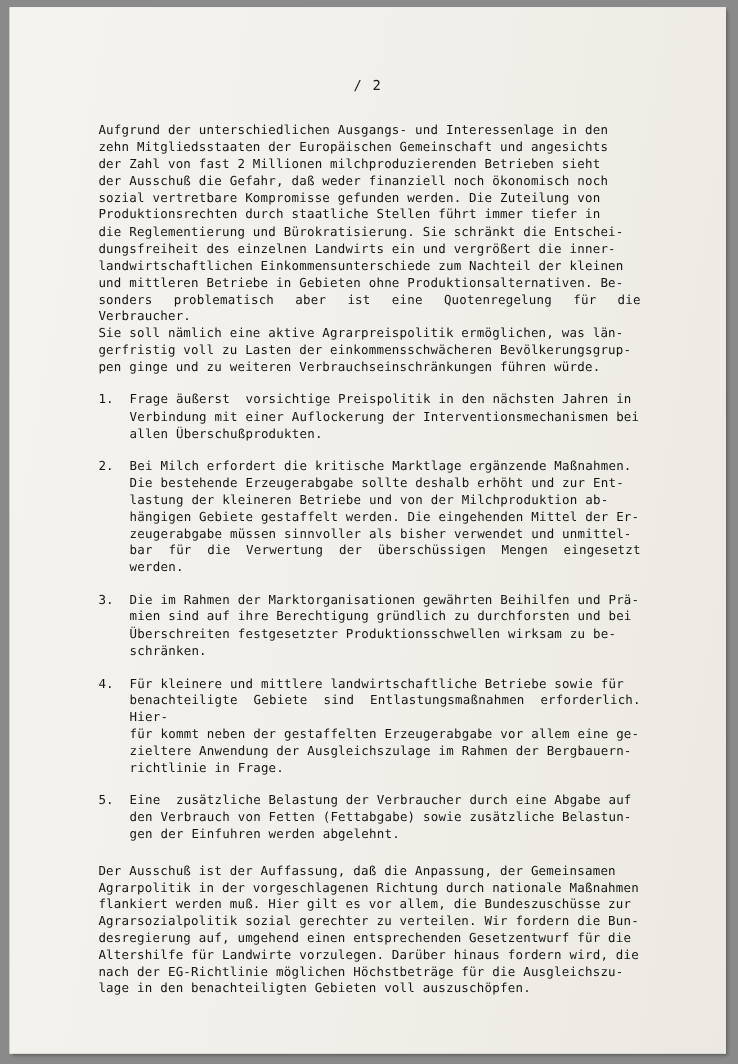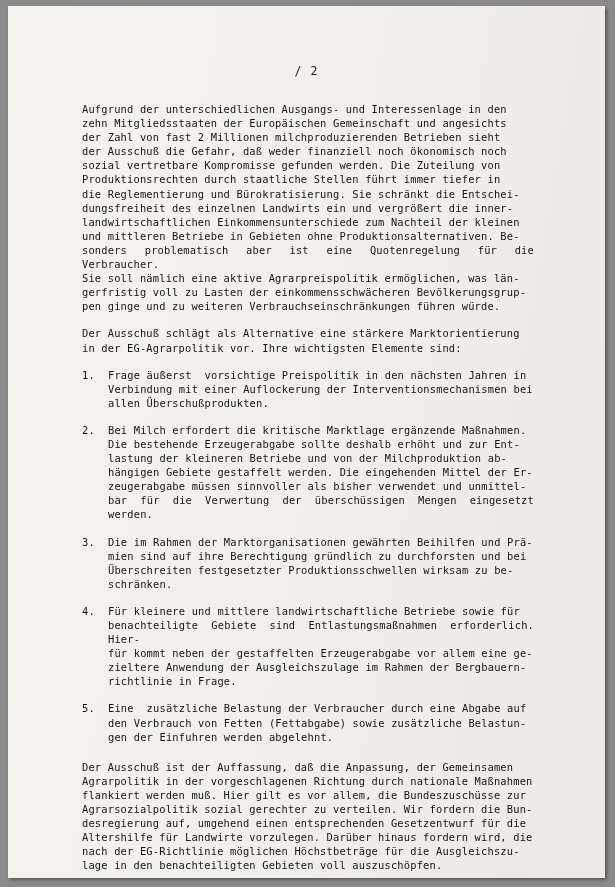--- a/index.html
+++ b/index.html
@@ -94,22 +94,20 @@
 Produktionsrechten durch staatliche Stellen führt immer tiefer in
 die Reglementierung und Bürokratisierung. Sie schränkt die Entschei-
 dungsfreiheit des einzelnen Landwirts ein und vergrößert die inner-
 landwirtschaftlichen Einkommensunterschiede zum Nachteil der kleinen
 und mittleren Betriebe in Gebieten ohne Produktionsalternativen. Be-
 sonders problematisch aber ist eine Quotenregelung für die Verbraucher.
 Sie soll nämlich eine aktive Agrarpreispolitik ermöglichen, was län-
 gerfristig voll zu Lasten der einkommensschwächeren Bevölkerungsgrup-
 pen ginge und zu weiteren Verbrauchseinschränkungen führen würde.</p>
 
-      <p class="para">Der Ausschuß schlägt als Alternative eine stärkere Marktorientierung
-in der EG-Agrarpolitik vor. Ihre wichtigsten Elemente sind:</p>
 
       <ol class="items">
         <li>
           <span class="num">1.</span>
           <span class="txt">Frage äußerst  vorsichtige Preispolitik in den nächsten Jahren in
 Verbindung mit einer Auflockerung der Interventionsmechanismen bei
 allen Überschußprodukten.</span>
         </li>
         <li>
           <span class="num">2.</span>

